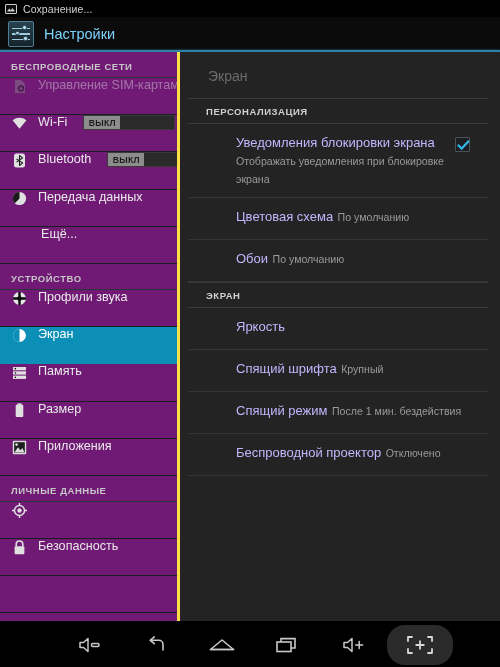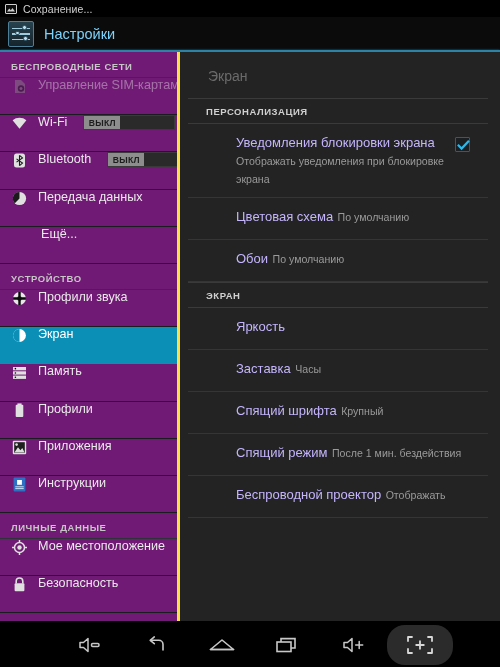--- a/index.html
+++ b/index.html
@@ -246,58 +246,46 @@
         <span class="s-label">Память</span>
       </div>
 
       <div class="side-item">
         <span class="sicon">
             <svg viewBox="0 0 17 17">
               <rect x="6.4" y="1.4" width="4.2" height="1.6" fill="#e0e0e0"></rect>
               <rect x="4.7" y="2.8" width="7.6" height="12.2" rx="1" fill="#e0e0e0"></rect>
             </svg>
           </span>
-        <span class="s-label">Профили</span>
+        <span class="s-label">Размер</span>
       </div>
 
       <div class="side-item">
         <span class="sicon">
             <svg viewBox="0 0 17 17">
               <rect x="1.8" y="1.8" width="13.4" height="13.4" rx="1" fill="#ddd"></rect>
               <rect x="3.2" y="3.2" width="10.6" height="10.6" fill="#1f1f1f"></rect>
               <path d="M3.4 13.6 7 8.3l2.4 3 1.9-2.2 2.3 4.5z" fill="#ddd"></path>
               <circle cx="5.6" cy="5.6" r="1.3" fill="#ddd"></circle>
             </svg>
           </span>
         <span class="s-label">Приложения</span>
       </div>
 
-      <div class="side-item">
-        <span class="sicon">
-            <svg viewBox="0 0 17 17">
-              <rect x="2.6" y="1.6" width="11.8" height="13.8" rx="1" fill="#2f6fc4"></rect>
-              <rect x="6.1" y="4" width="4.8" height="4.8" fill="#fff"></rect>
-              <rect x="4.3" y="10.3" width="8.4" height="1" fill="#cfe0f5"></rect>
-              <rect x="4.3" y="12.1" width="8.4" height="1" fill="#cfe0f5"></rect>
-            </svg>
-          </span>
-        <span class="s-label">Инструкции</span>
-      </div>
 
       <div class="sec-head">ЛИЧНЫЕ ДАННЫЕ</div>
 
       <div class="side-item">
         <span class="sicon">
             <svg viewBox="0 0 17 17">
               <circle cx="8.5" cy="8.5" r="5" fill="none" stroke="#e0e0e0" stroke-width="1.5"></circle>
               <circle cx="8.5" cy="8.5" r="2.2" fill="#e0e0e0"></circle>
               <path d="M8.5 1v2.3M8.5 13.7V16M1 8.5h2.3M13.7 8.5H16" stroke="#e0e0e0" stroke-width="1.5"></path>
             </svg>
           </span>
-        <span class="s-label">Мое местоположение</span>
       </div>
 
       <div class="side-item">
         <span class="sicon">
             <svg viewBox="0 0 17 17">
               <path d="M5.2 7.4V5.3a3.3 3.3 0 0 1 6.6 0v2.1" fill="none" stroke="#e0e0e0" stroke-width="1.6"></path>
               <rect x="3.6" y="7.2" width="9.8" height="8" rx="1" fill="#e0e0e0"></rect>
             </svg>
           </span>
         <span class="s-label">Безопасность</span>
@@ -342,46 +330,40 @@
       </div>
 
       <div class="c-sechead">ЭКРАН</div>
 
       <div class="c-row">
         <span class="txt">
           <span class="t1">Яркость</span>
         </span>
       </div>
 
-      <div class="c-row">
-        <span class="txt">
-          <span class="t1">Заставка</span>
-          <span class="t2">Часы</span>
-        </span>
-      </div>
 
       <div class="c-row">
         <span class="txt">
           <span class="t1">Спящий шрифта</span>
           <span class="t2">Крупный</span>
         </span>
       </div>
 
 
       <div class="c-row">
         <span class="txt">
           <span class="t1">Спящий режим</span>
           <span class="t2">После 1 мин. бездействия</span>
         </span>
       </div>
 
       <div class="c-row">
         <span class="txt">
           <span class="t1">Беспроводной проектор</span>
-          <span class="t2">Отображать</span>
+          <span class="t2">Отключено</span>
         </span>
       </div>
     </div>
   </div>
 
   <div class="navbar">
     <span class="spacer-l"></span>
 
     <span class="nav-btn">
       <svg width="26" height="20" viewBox="0 0 26 20">

